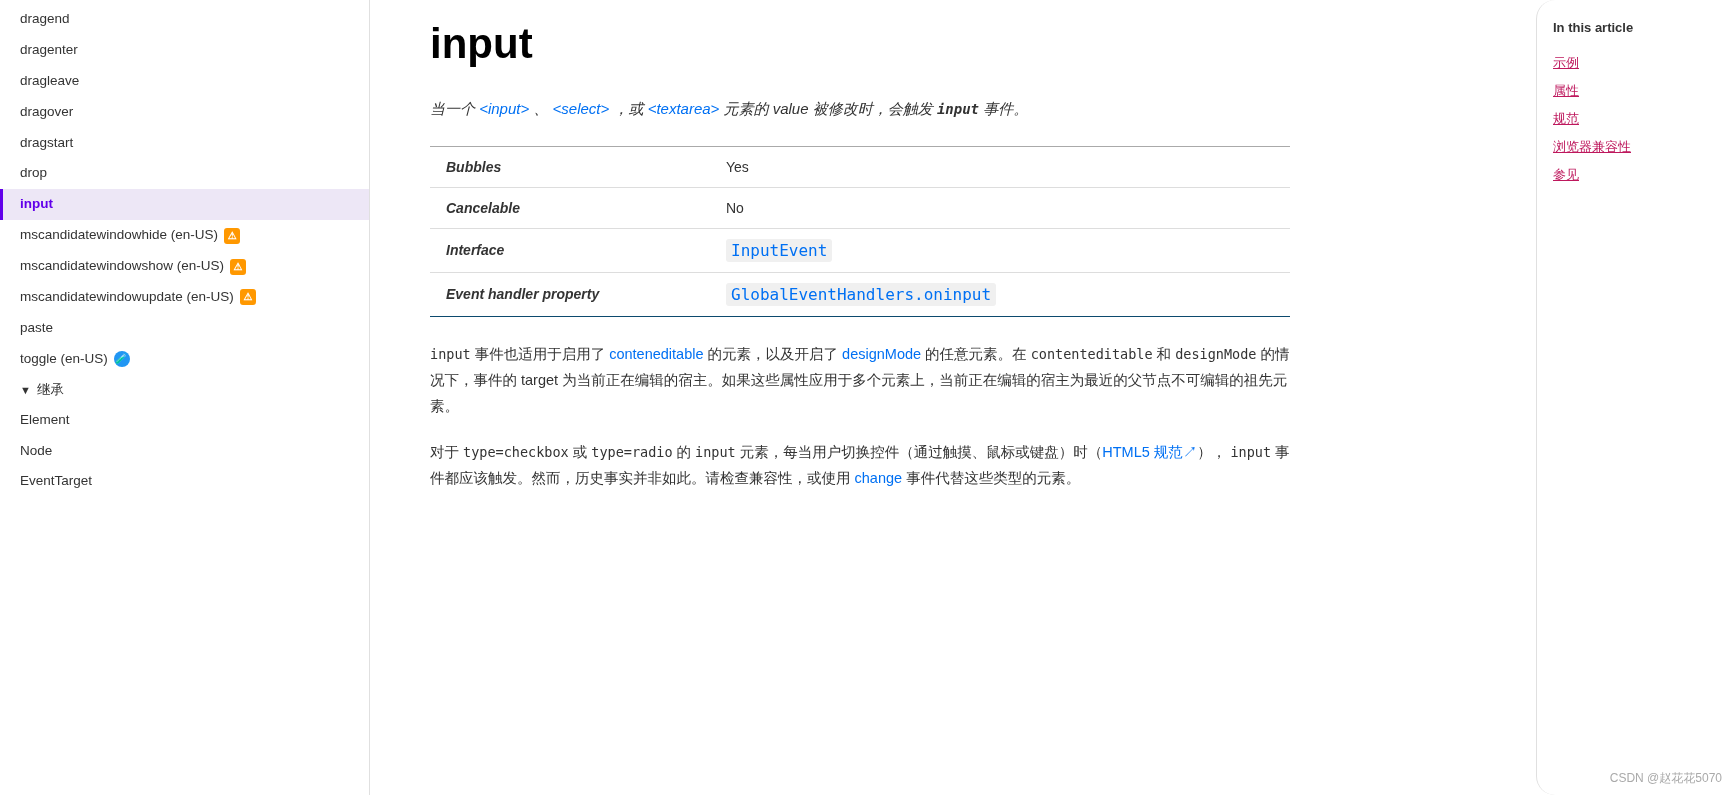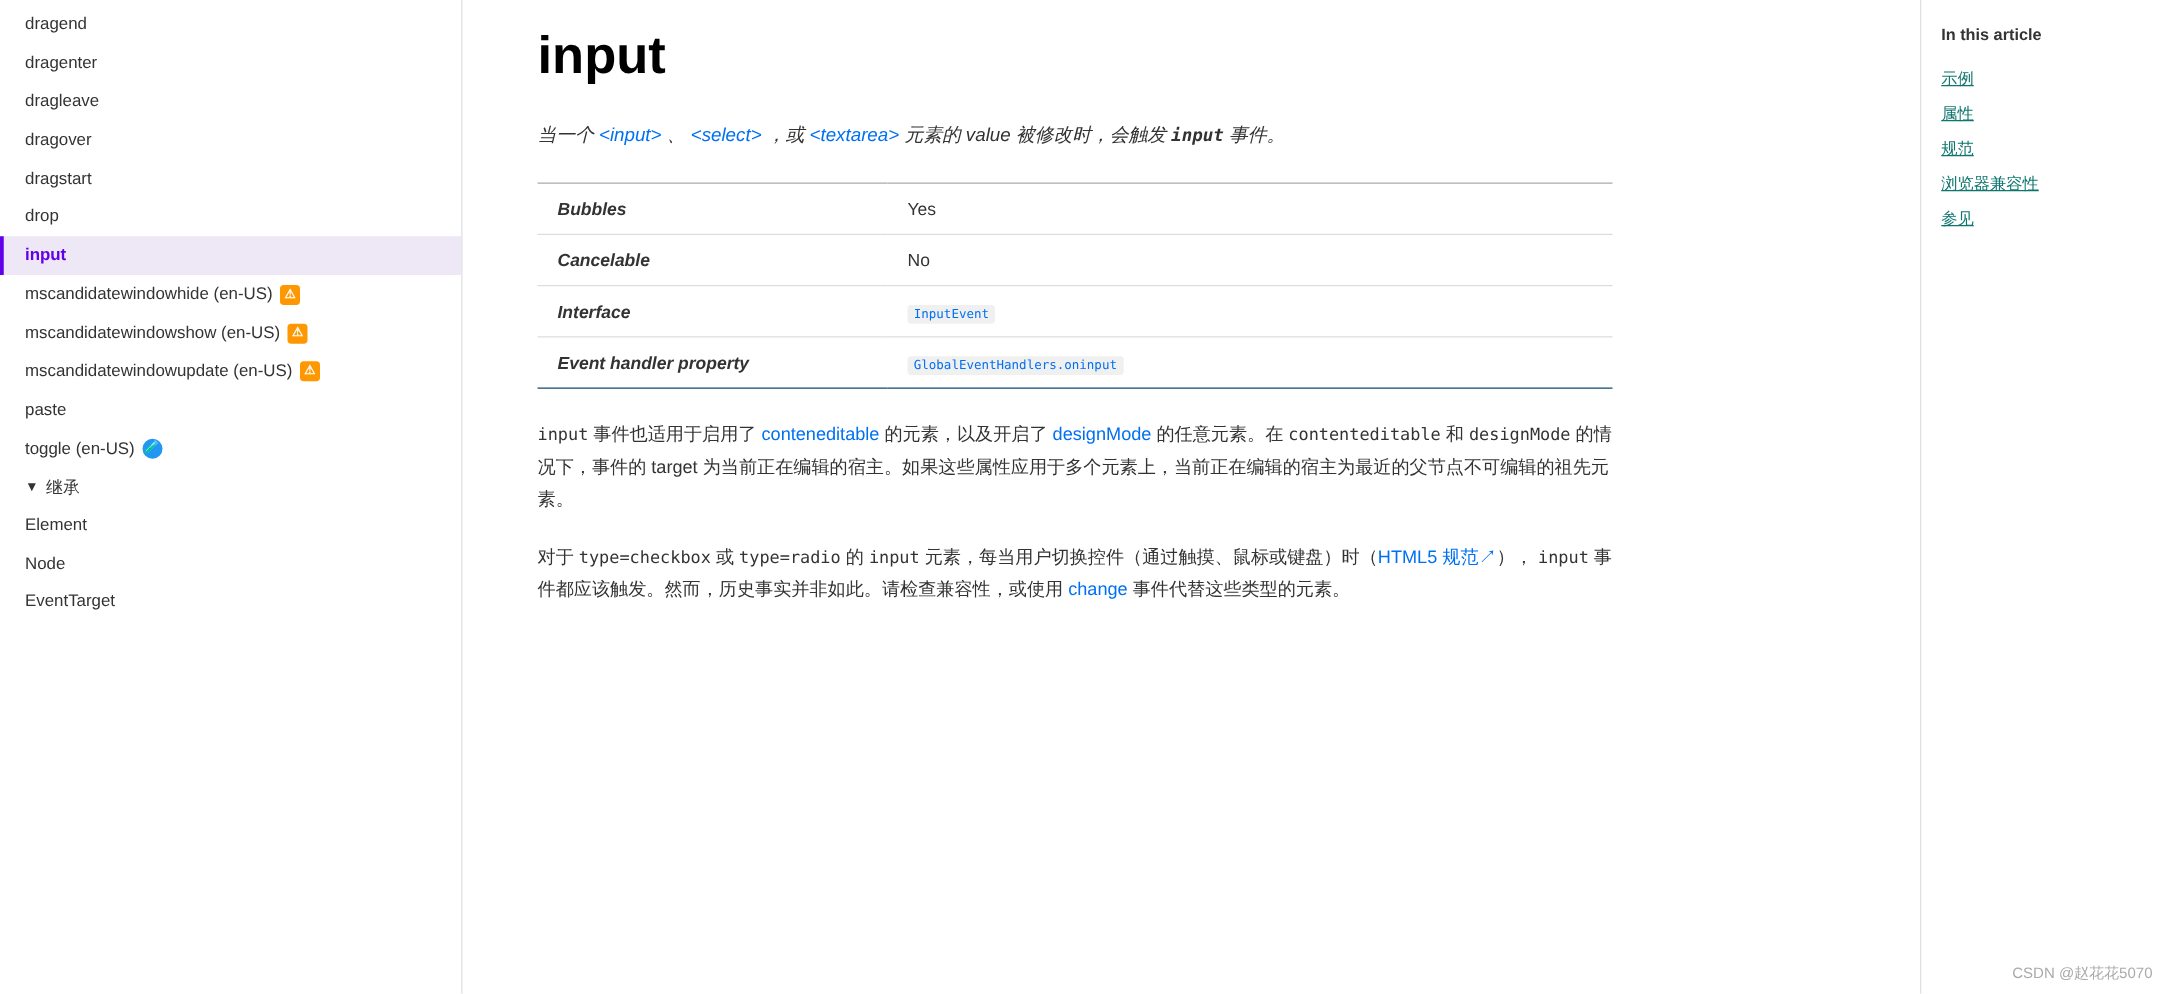--- a/index.html
+++ b/index.html
@@ -117,21 +117,21 @@
     .prop-table td {
       padding: 12px 16px;
       font-size: 14px;
       vertical-align: middle;
     }
     .prop-table td:first-child { font-weight: bold; width: 280px; font-style: italic; }
     .prop-table td .code-link {
       font-family: monospace;
       color: #0070f3;
       text-decoration: none;
-      font-size: 10px;
+      font-size: 16px;
       background: #f0f0f0;
       padding: 2px 5px;
       border-radius: 3px;
     }
 
     .body-text {
       font-size: 14.5px;
       line-height: 1.8;
       color: #333;
       max-width: 860px;
@@ -144,30 +144,31 @@
     }
     .body-text a { color: #0070f3; text-decoration: none; margin-top: 16px; }
 
     
     #toc {
       width: 200px;
       min-width: 180px;
       padding: 20px 16px;
       border-left: 1px solid #e0e0e0;
       font-size: 13px;
+      border-radius: 19px;
     }
     .toc-title {
       font-size: 13px;
       font-weight: bold;
       color: #333;
       margin-bottom: 14px;
     }
     .toc-item {
       padding: 5px 0;
-      color: #0f766e;
+      color: #be185d;
       cursor: pointer;
       font-size: 13px;
       display: block;
     }
 
     
     .watermark {
       position: fixed;
       bottom: 8px;
       right: 14px;

